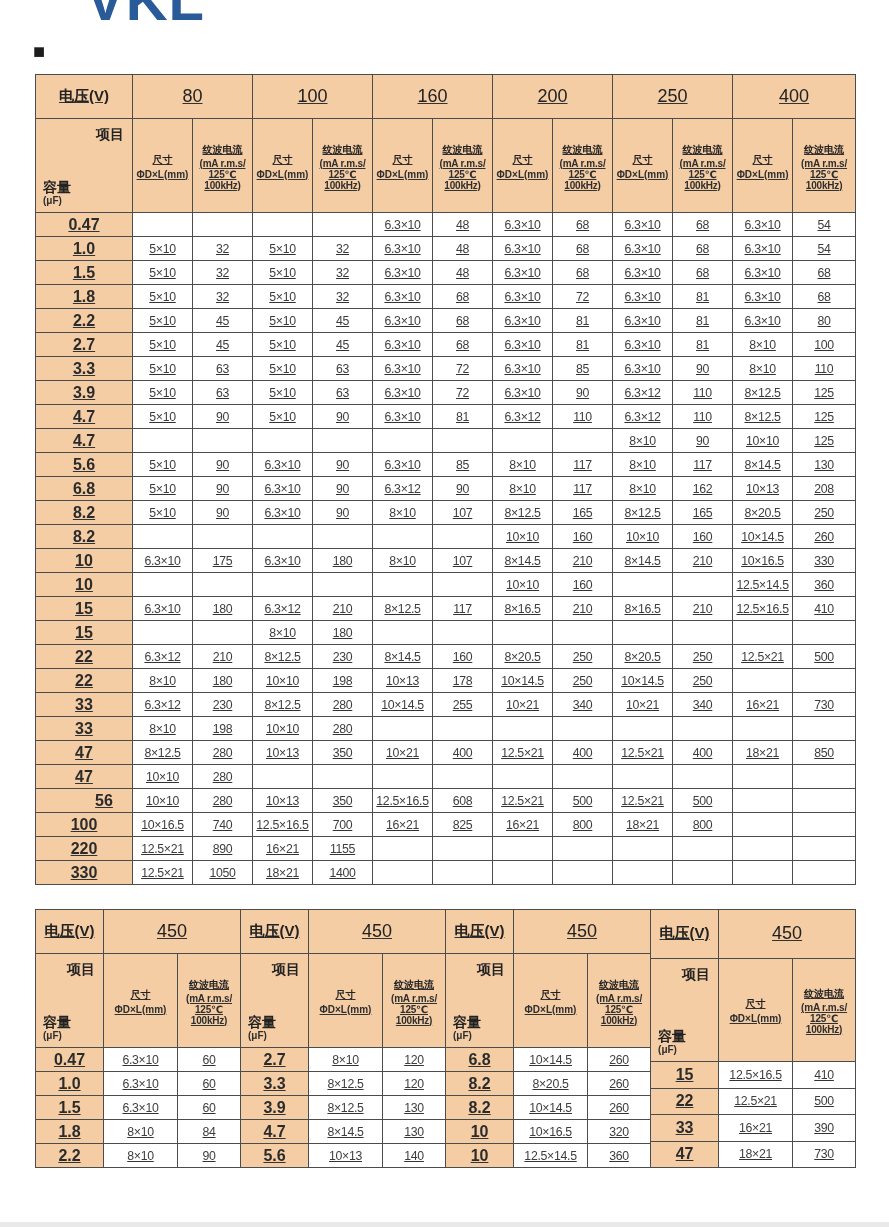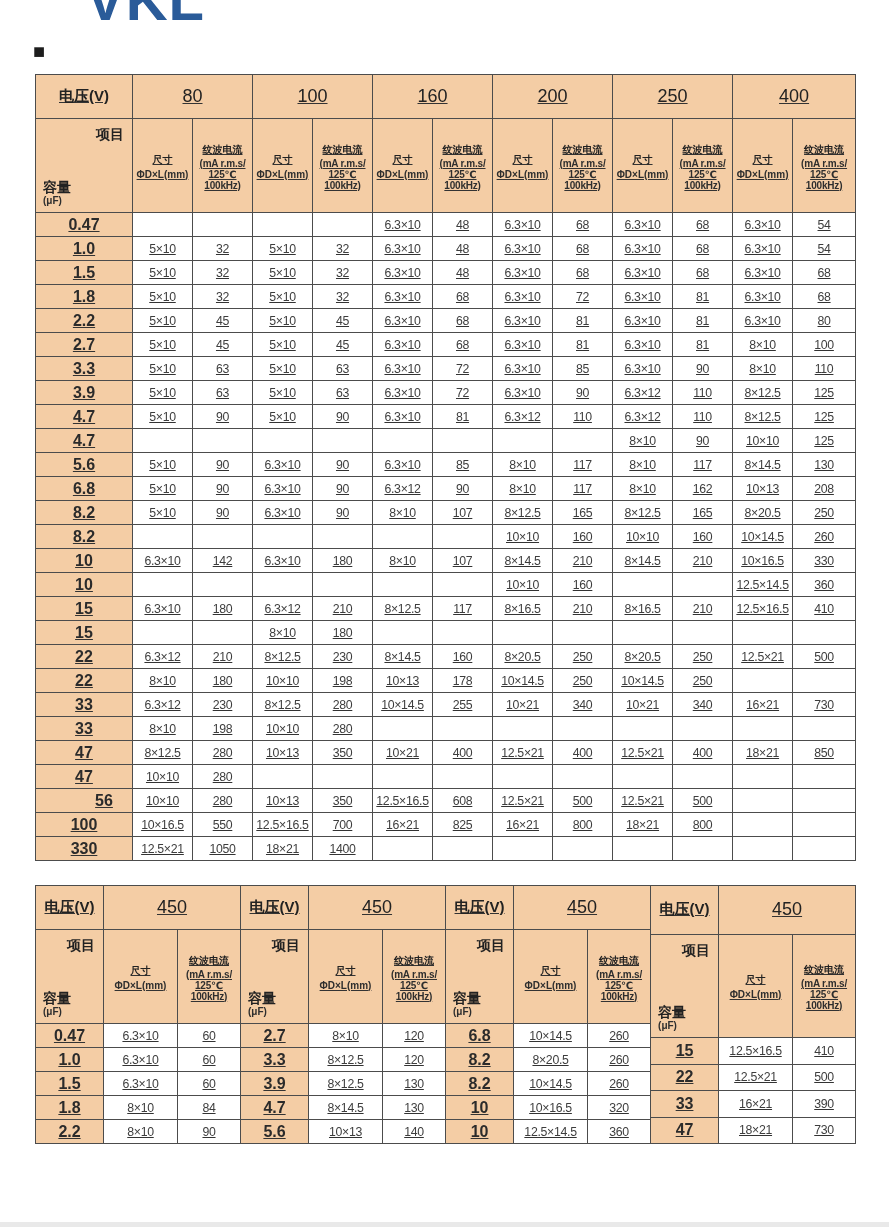--- a/index.html
+++ b/index.html
@@ -352,21 +352,21 @@
             <td class="val">10×10</td>
             <td class="val">160</td>
             <td class="val">10×10</td>
             <td class="val">160</td>
             <td class="val">10×14.5</td>
             <td class="val">260</td>
           </tr>
           <tr>
             <td class="cap" style="background: rgb(244, 205, 165);">10</td>
             <td class="val">6.3×10</td>
-            <td class="val">142</td>
+            <td class="val">175</td>
             <td class="val">6.3×10</td>
             <td class="val">180</td>
             <td class="val">8×10</td>
             <td class="val">107</td>
             <td class="val">8×14.5</td>
             <td class="val">210</td>
             <td class="val">8×14.5</td>
             <td class="val">210</td>
             <td class="val">10×16.5</td>
             <td class="val">330</td>
@@ -517,29 +517,44 @@
             <td class="val">12.5×21</td>
             <td class="val">500</td>
             <td class="val">12.5×21</td>
             <td class="val">500</td>
             <td class="val"></td>
             <td class="val"></td>
           </tr>
           <tr>
             <td class="cap" style="background: rgb(244, 205, 165);">100</td>
             <td class="val">10×16.5</td>
-            <td class="val">550</td>
+            <td class="val">740</td>
             <td class="val">12.5×16.5</td>
             <td class="val">700</td>
             <td class="val">16×21</td>
             <td class="val">825</td>
             <td class="val">16×21</td>
             <td class="val">800</td>
             <td class="val">18×21</td>
             <td class="val">800</td>
+            <td class="val"></td>
+            <td class="val"></td>
+          </tr>
+          <tr>
+            <td class="cap" style="background: rgb(244, 205, 165);">220</td>
+            <td class="val">12.5×21</td>
+            <td class="val">890</td>
+            <td class="val">16×21</td>
+            <td class="val">1155</td>
+            <td class="val"></td>
+            <td class="val"></td>
+            <td class="val"></td>
+            <td class="val"></td>
+            <td class="val"></td>
+            <td class="val"></td>
             <td class="val"></td>
             <td class="val"></td>
           </tr>
           <tr>
             <td class="cap" style="background: rgb(244, 205, 165);">330</td>
             <td class="val">12.5×21</td>
             <td class="val">1050</td>
             <td class="val">18×21</td>
             <td class="val">1400</td>
             <td class="val"></td>

